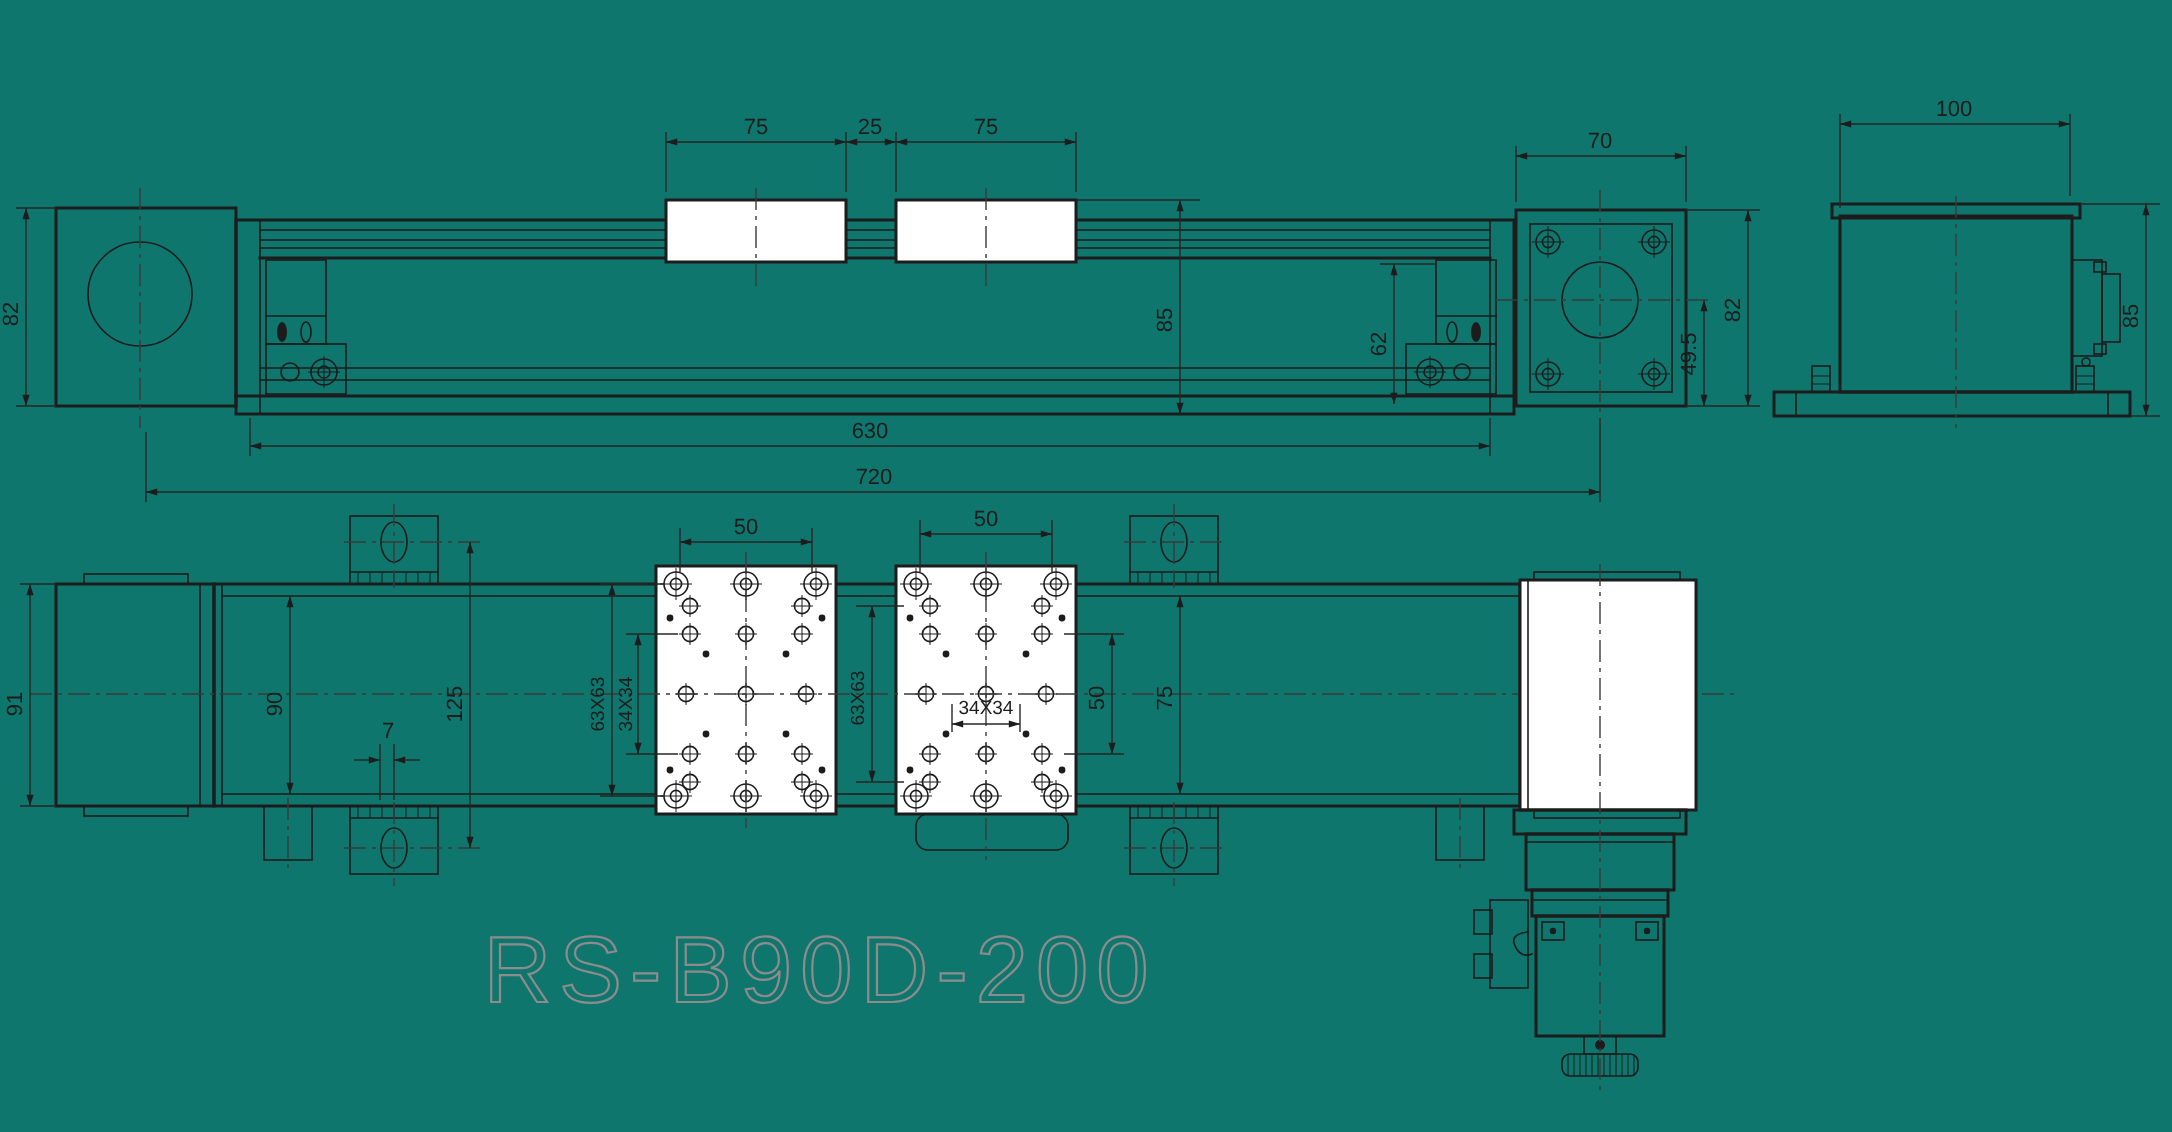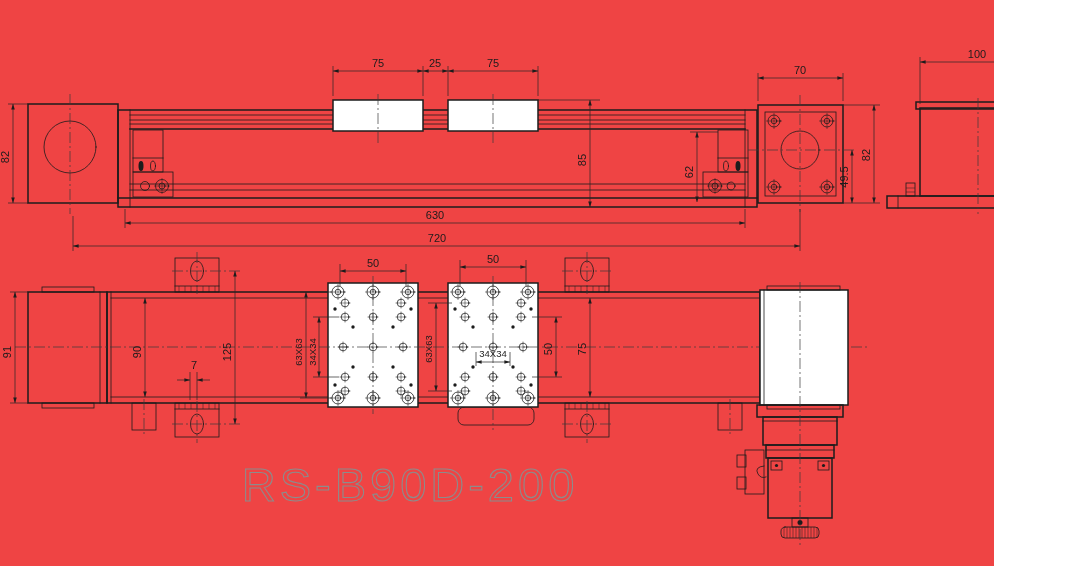--- a/index.html
+++ b/index.html
@@ -1,16 +1,16 @@
 <!DOCTYPE html>
 <html><head>
 <meta charset="utf-8">
 <style>
   html,body{margin:0;padding:0;background:#fff;}
-  .page{width:994px;height:566px;background:#ef4444;position:relative;overflow:hidden;}
+  .page{width:1086px;height:566px;background:#0f766e;position:relative;overflow:hidden;}
   svg{display:block;}
   .ol{stroke:#1c1c1c;stroke-width:1.5;fill:none;stroke-linecap:square;}
   .tl{stroke:#1c1c1c;stroke-width:0.8;fill:none;stroke-linecap:square;}
   .ft{stroke:#1c1c1c;stroke-width:0.5;fill:none;}
   .dl{stroke:#262626;stroke-width:0.7;fill:none;}
   .cl{stroke:#3a3a3a;stroke-width:0.7;fill:none;stroke-dasharray:11 3 2 3;}
   .wf{fill:#ffffff;}
   .bk{fill:#1c1c1c;}
   text.dim{font-family:"Liberation Sans",sans-serif;font-size:11px;fill:#1c1c1c;}
   text.dimS{font-family:"Liberation Sans",sans-serif;font-size:9.5px;fill:#1c1c1c;}

